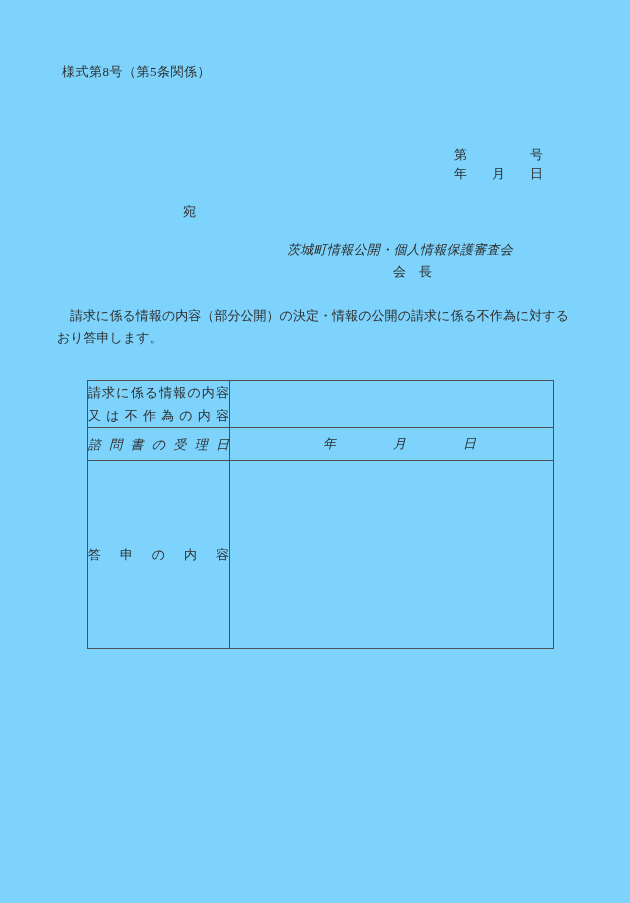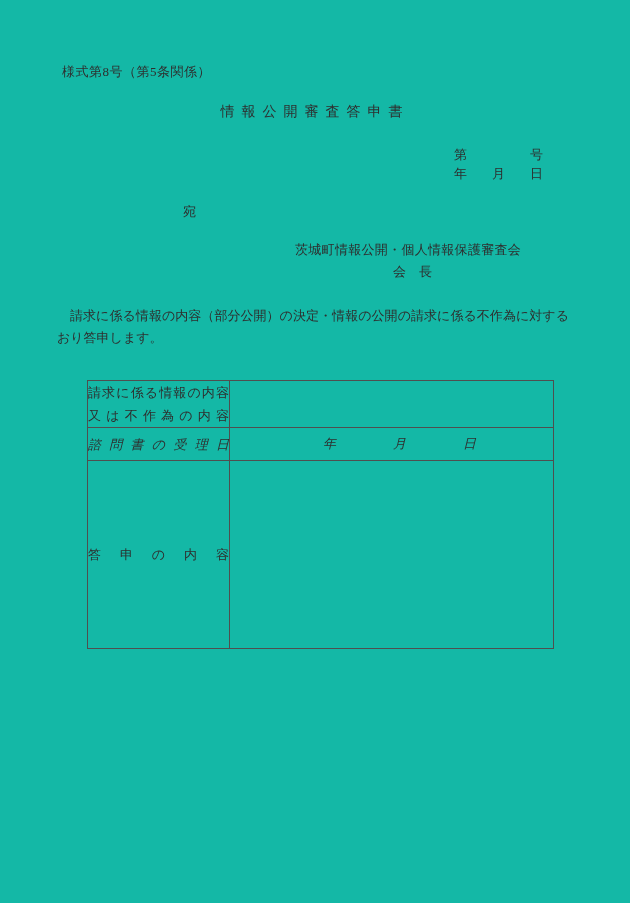--- a/index.html
+++ b/index.html
@@ -5,21 +5,21 @@
   * { margin: 0; padding: 0; box-sizing: border-box; }
   html, body {
     background: #ffffff;
     font-family: "Liberation Serif", "DejaVu Serif", serif;
   }
   .page {
     position: relative;
     width: 630px;
     height: 903px;
     margin: 0 auto;
-    background: #14b8a6;
+    background: #7dd3fc;
     color: #2e2e2e;
     font-size: 13px;
     overflow: hidden;
   }
   .form-number {
     position: absolute;
     left: 62px;
     top: 63px;
     letter-spacing: 0.5px;
     white-space: nowrap;
@@ -46,24 +46,25 @@
     display: flex;
     justify-content: space-between;
   }
   .addressee {
     position: absolute;
     left: 183px;
     top: 203px;
   }
   .issuer-org {
     position: absolute;
-    left: 295px;
+    left: 287px;
     top: 241px;
     letter-spacing: 0.3px;
     white-space: nowrap;
+    font-style: italic;
   }
   .issuer-role {
     position: absolute;
     left: 393px;
     top: 263px;
     white-space: nowrap;
   }
   .body-text {
     position: absolute;
     left: 57px;
@@ -113,21 +114,20 @@
     margin-left: 93px;
   }
 </style>
 </head>
 <body>
 
 <div class="page">
 
   <div class="form-number">様式第8号（第5条関係）</div>
 
-  <h1 class="doc-title">情報公開審査答申書</h1>
 
   <div class="ref-block">
     <div class="ref-line">
       <span>第</span>
       <span>号</span>
     </div>
     <div class="ref-line">
       <span>年</span>
       <span>月</span>
       <span>日</span>

